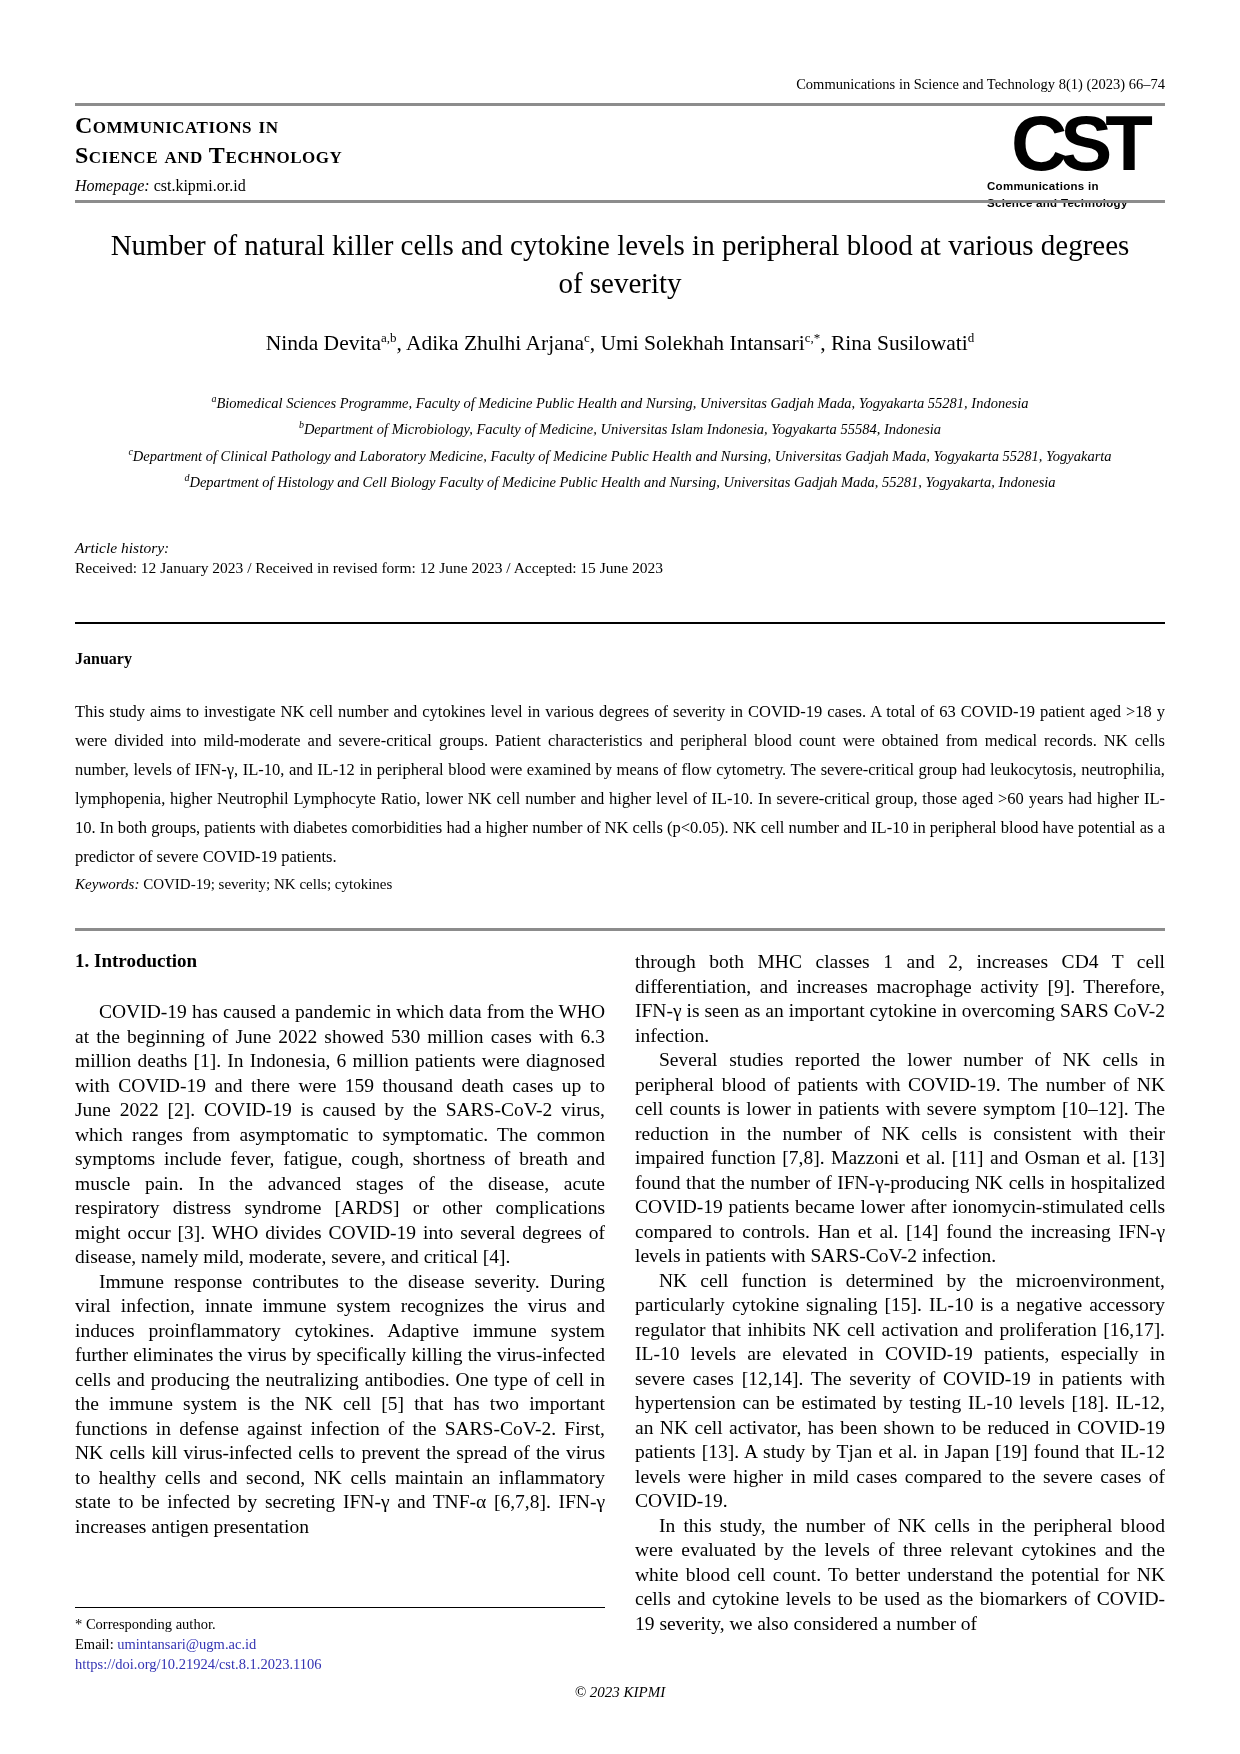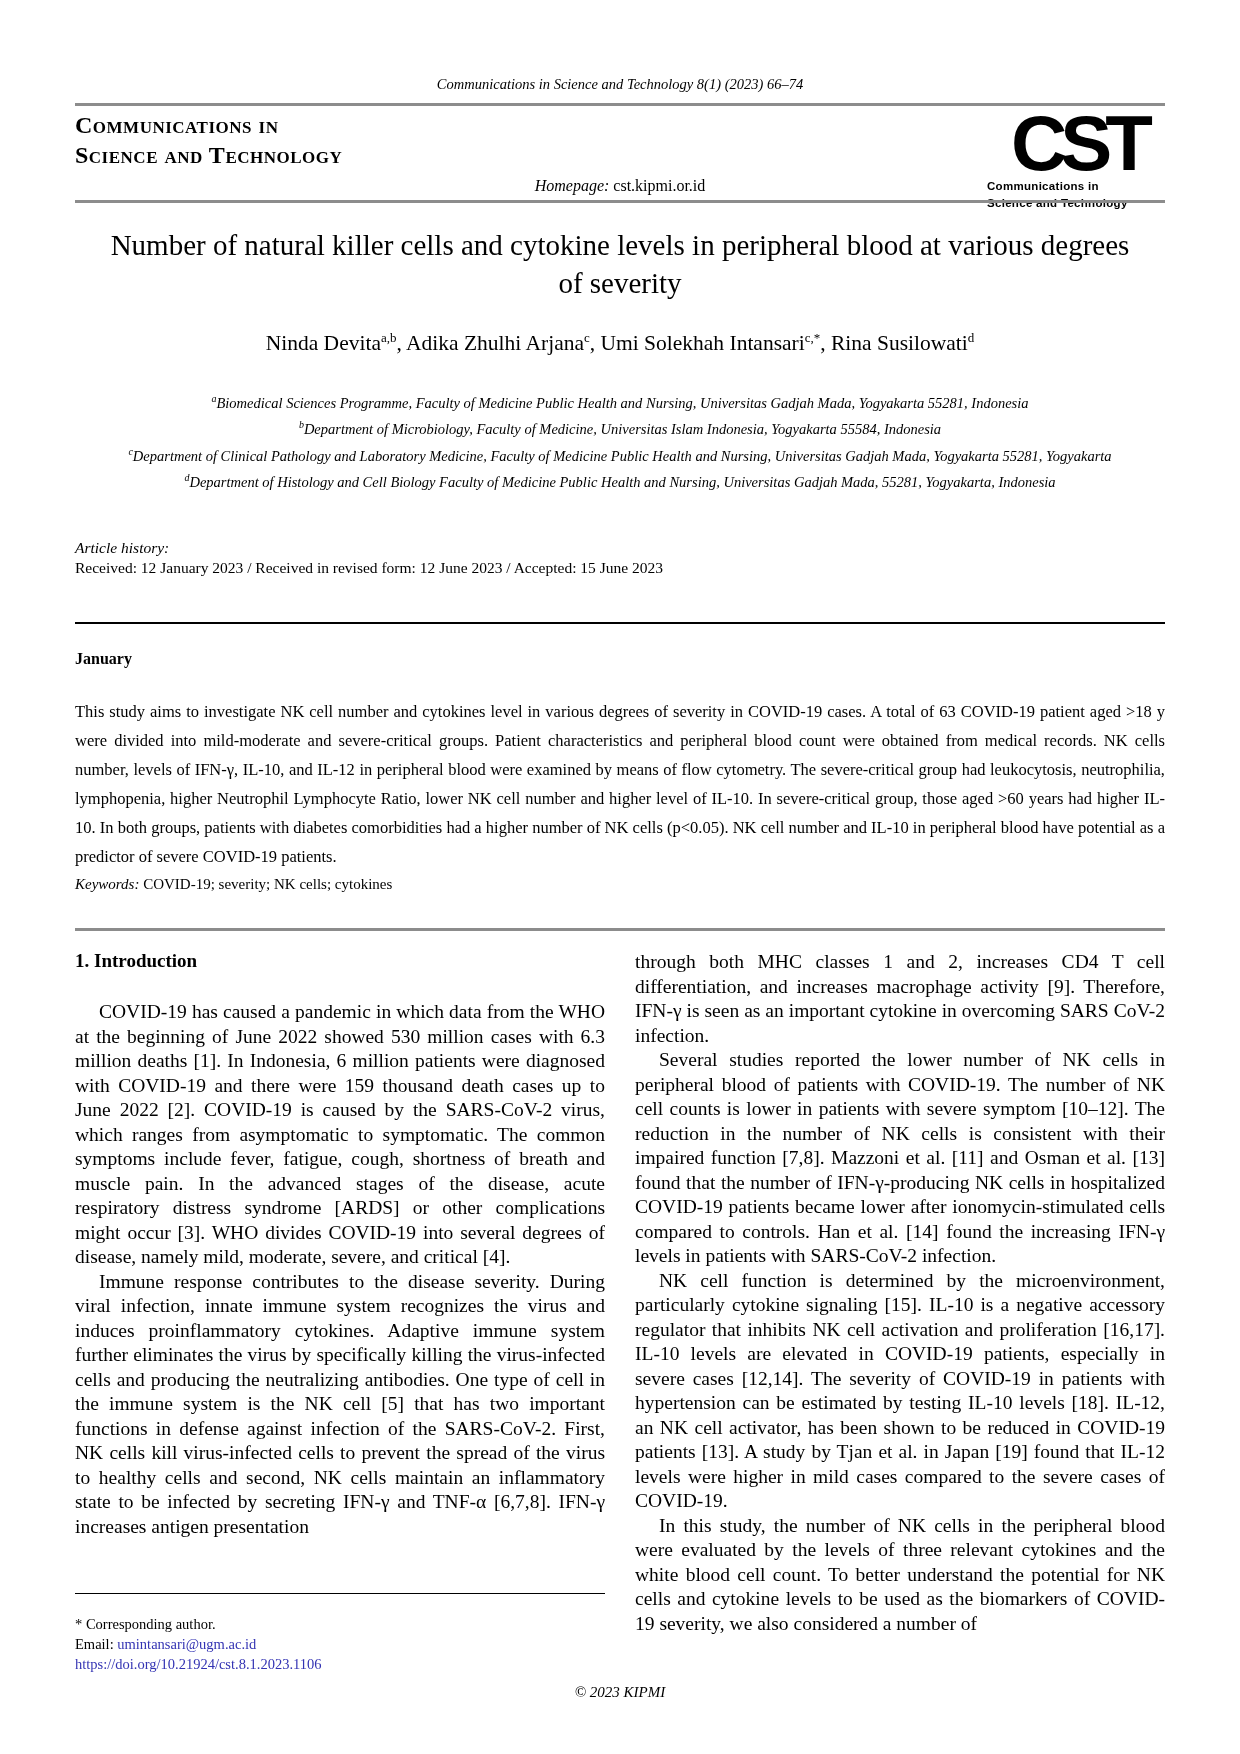--- a/index.html
+++ b/index.html
@@ -8,31 +8,31 @@
     width:1240px; height:1754px;
     font-family:"Liberation Serif", serif;
     color:#000;
     position:relative;
     overflow:hidden;
   }
   .page { position:relative; width:1240px; height:1754px; background:#fff; }
 
   .journal-ref {
     position:absolute; top:76px; left:75px; width:1090px;
-    text-align:center; font-size:14.5px;font-style:italic;
+    text-align:right; font-size:14.5px;
   }
   .rule { position:absolute; left:75px; width:1090px; background:#8c8c8c; }
   .rule1 { top:103px; height:3px; }
   .rule2 { top:200px; height:3px; }
   .rule3 { top:622px; height:1.5px; background:#000; }
   .rule4 { top:928px; height:3px; }
 
   .masthead { position:absolute; top:110px; left:75px; width:1090px; height:88px; }
   .masthead-name { font-variant:small-caps; font-weight:bold; font-size:24px; line-height:30px; letter-spacing:0.5px; }
-  .homepage-line { font-size:16px; margin-top:7px;text-align:center; }
+  .homepage-line { font-size:16px; margin-top:7px; }
   .homepage-label { font-style:italic; }
 
   .logo { position:absolute; right:28px; top:0px; width:150px; text-align:left; }
   .logo-glyph {
     font-family:"Liberation Sans", sans-serif; font-weight:bold;
     font-size:78px; line-height:66px; letter-spacing:-7px; color:#000;margin-left:24px;
   }
   .logo-caption {
     font-family:"Liberation Sans", sans-serif; font-weight:bold;
     font-size:11.5px; line-height:12.5px; margin-top:4px; letter-spacing:0.3px;
@@ -67,21 +67,21 @@
   .columns { position:absolute; top:948px; left:75px; width:1090px; height:726px; }
   .col-left  { position:absolute; left:0; top:2px; width:530px; height:632px; overflow:hidden; }
   .col-right { position:absolute; right:0; top:2px; width:530px; height:724px; overflow:hidden; }
   .intro-heading { font-size:19px; font-weight:bold; margin-bottom:28px; }
   .body-par {
     font-size:19.5px; line-height:24.5px; text-align:justify;
     text-indent:24px; margin:0;
   }
   .body-par.no-indent { text-indent:0; }
 
-  .footnote { position:absolute; left:0; bottom:0; width:530px; border-top:1.5px solid #000; padding-top:20px;
+  .footnote { position:absolute; left:0; bottom:0; width:530px; border-top:1.5px solid #000; padding-top:6px;
               font-size:14.5px; line-height:20px; }
   a.blue-link { color:var(--link,#3333b3); text-decoration:none; cursor:pointer; }
 
   .footer { position:absolute; top:1684px; left:0; width:1240px; text-align:center;
             font-size:15px; font-style:italic; }
 </style>
 </head>
 <body>
 
 <div class="page">

